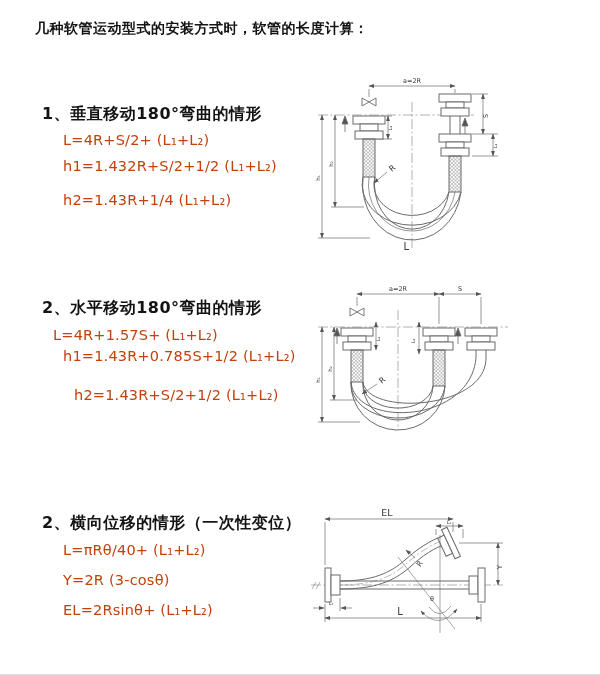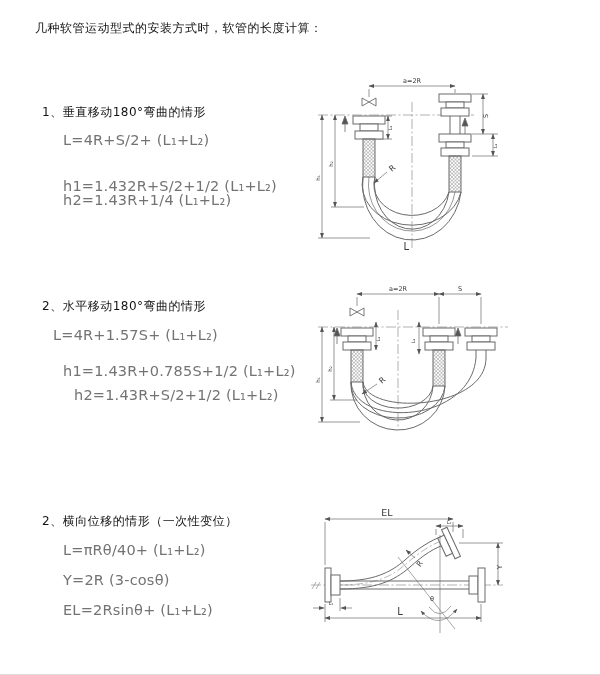--- a/index.html
+++ b/index.html
@@ -1,39 +1,39 @@
 <!DOCTYPE html>
 <html><head>
 <meta charset="utf-8">
 <style>
   html,body{margin:0;padding:0;}
   body{
     width:600px;height:675px;position:relative;background:#ffffff;overflow:hidden;
     font-family:"DejaVu Sans","Liberation Sans",sans-serif;color:#141414;
   }
   .abs{position:absolute;}
-  .title{left:35px;top:20px;font-size:12px;font-weight:normal;letter-spacing:.5px;white-space:nowrap;}
-  .sec-head{font-size:12px;font-weight:normal;letter-spacing:.5px;white-space:nowrap;}
-  .formula{font-size:14.5px;letter-spacing:.2px;white-space:nowrap;color:#737373;}
+  .title{left:35px;top:20px;font-size:14px;font-weight:bold;letter-spacing:.5px;white-space:nowrap;}
+  .sec-head{font-size:16px;font-weight:bold;letter-spacing:.5px;white-space:nowrap;}
+  .formula{font-size:14.5px;letter-spacing:.2px;white-space:nowrap;color:#c2410c;}
   svg text{fill:#3a3a3a;font-family:"DejaVu Sans","Liberation Sans",sans-serif;}
   .hairline{left:0;bottom:0;width:600px;height:1px;background:#dcdcdc;}
 </style>
 </head>
 <body>
 
 <div class="abs title">几种软管运动型式的安装方式时，软管的长度计算：</div>
 
 <div class="abs sec-head" style="left:42px;top:104px">1、垂直移动180°弯曲的情形</div>
 <div class="abs formula" style="left:63px;top:132px">L=4R+S/2+ (L₁+L₂)</div>
-<div class="abs formula" style="left:63px;top:178px">h1=1.432R+S/2+1/2 (L₁+L₂)</div>
+<div class="abs formula" style="left:63px;top:158px">h1=1.432R+S/2+1/2 (L₁+L₂)</div>
 <div class="abs formula" style="left:63px;top:192px">h2=1.43R+1/4 (L₁+L₂)</div>
 
 <div class="abs sec-head" style="left:42px;top:298px">2、水平移动180°弯曲的情形</div>
 <div class="abs formula" style="left:53px;top:327px">L=4R+1.57S+ (L₁+L₂)</div>
-<div class="abs formula" style="left:63px;top:363px">h1=1.43R+0.785S+1/2 (L₁+L₂)</div>
+<div class="abs formula" style="left:63px;top:348px">h1=1.43R+0.785S+1/2 (L₁+L₂)</div>
 <div class="abs formula" style="left:74px;top:387px">h2=1.43R+S/2+1/2 (L₁+L₂)</div>
 
 <div class="abs sec-head" style="left:42px;top:513px">2、横向位移的情形（一次性变位）</div>
 <div class="abs formula" style="left:63px;top:542px">L=πRθ/40+ (L₁+L₂)</div>
 <div class="abs formula" style="left:63px;top:572px">Y=2R (3-cosθ)</div>
 <div class="abs formula" style="left:63px;top:602px">EL=2Rsinθ+ (L₁+L₂)</div>
 
 <svg class="abs" style="left:312px;top:72px" width="280" height="185" viewBox="0 0 280 185">
   <defs>
     <marker id="d1a" viewBox="0 0 10 10" refX="9" refY="5" markerWidth="8" markerHeight="8" orient="auto-start-reverse">

